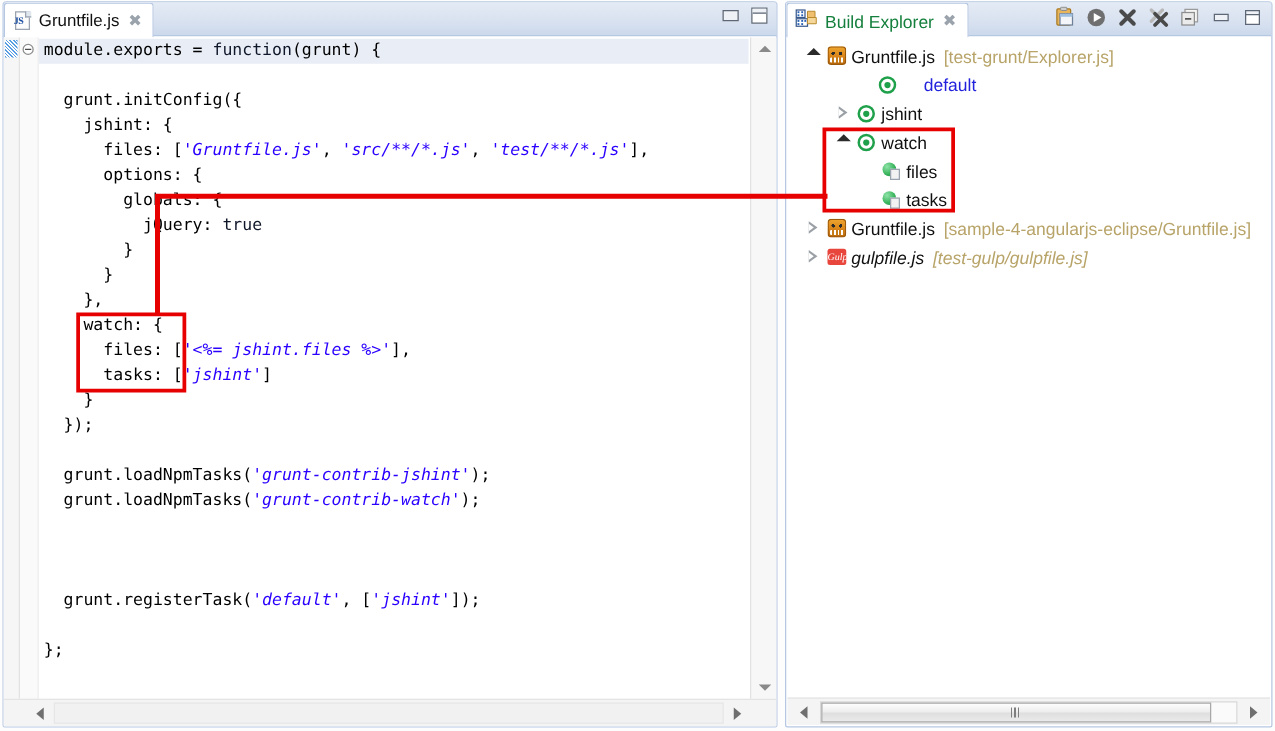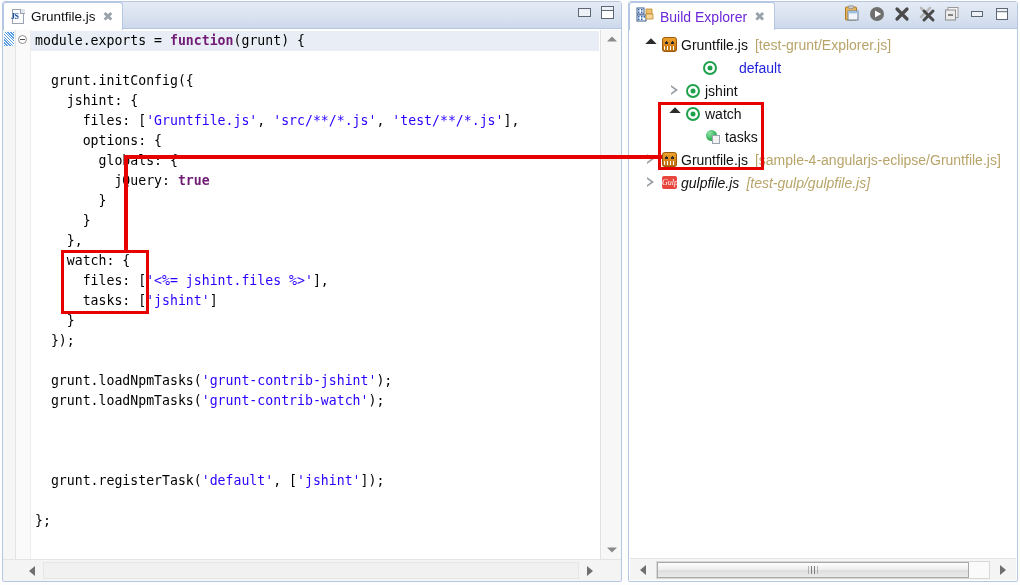--- a/index.html
+++ b/index.html
@@ -168,22 +168,22 @@
     overflow: hidden;
     font-family: "DejaVu Sans Mono", monospace;
     font-size: 13.2px;
     line-height: 20px;
     color: #000000;
     white-space: pre;
     padding-top: 1px;
   }
   .code-line { height: 20px; padding-left: 4px; }
   .code-line.hl { background: #e9edf5; }
-  .k-kw   { color: #701a75; font-weight: bold; }
-  .k-str  { color: #2a00ff; }
+  .k-kw   { color: #0f172a; font-weight: normal; }
+  .k-str  { color: #2a00ff; font-style: italic; }
   .k-plain{ color: #000000; }
 
   
   .vscroll {
     position: absolute;
     right: 0; top: 0; width: 21px; bottom: 22px;
     background: #f7f7f7;
     border-left: 1px solid #e1e1e1;
     box-sizing: border-box;
   }
@@ -249,21 +249,21 @@
     position: absolute;
     left: 0; top: 0; height: 28px;
     padding: 0 9px 0 6px;
     background: #ffffff;
     border: 1px solid #b6c7e2;
     border-bottom: none;
     border-top-left-radius: 3px; border-top-right-radius: 3px;
     box-sizing: border-box;
     display: flex; align-items: center; gap: 5px;
   }
-  .ex-tab-title { font-size: 14px; color: #6d28d9; white-space: nowrap; }
+  .ex-tab-title { font-size: 14px; color: #15803d; white-space: nowrap; }
   .ex-toolbar {
     position: absolute; top: 3px; right: 6px;
     display: flex; align-items: center; gap: 7px;
   }
   .tb-ico { width: 18px; height: 18px; position: relative; cursor: pointer; }
 
   
   .tree {
     position: absolute;
     left: 1px; top: 28px; right: 1px; bottom: 23px;
@@ -585,20 +585,30 @@
             <span class="tree-label lbl-black">watch</span>
           </div>
           <div class="tree-row" style="padding-left: 58px;">
             <span class="twisty"></span>
             <span class="ico-wrap">
               <span class="prop-ico">
                 <span class="ball"></span>
                 <span class="sheet"></span>
               </span>
             </span>
+            <span class="tree-label lbl-black">files</span>
+          </div>
+          <div class="tree-row" style="padding-left: 58px;">
+            <span class="twisty"></span>
+            <span class="ico-wrap">
+              <span class="prop-ico">
+                <span class="ball"></span>
+                <span class="sheet"></span>
+              </span>
+            </span>
             <span class="tree-label lbl-black">tasks</span>
           </div>
           <div class="tree-row" style="padding-left: 14px;">
             <span class="twisty">
               <span class="tw-tri-hollow"></span>
             </span>
             <span class="ico-wrap">
               <span class="grunt-ico"></span>
             </span>
             <span class="tree-label lbl-black">Gruntfile.js</span>

